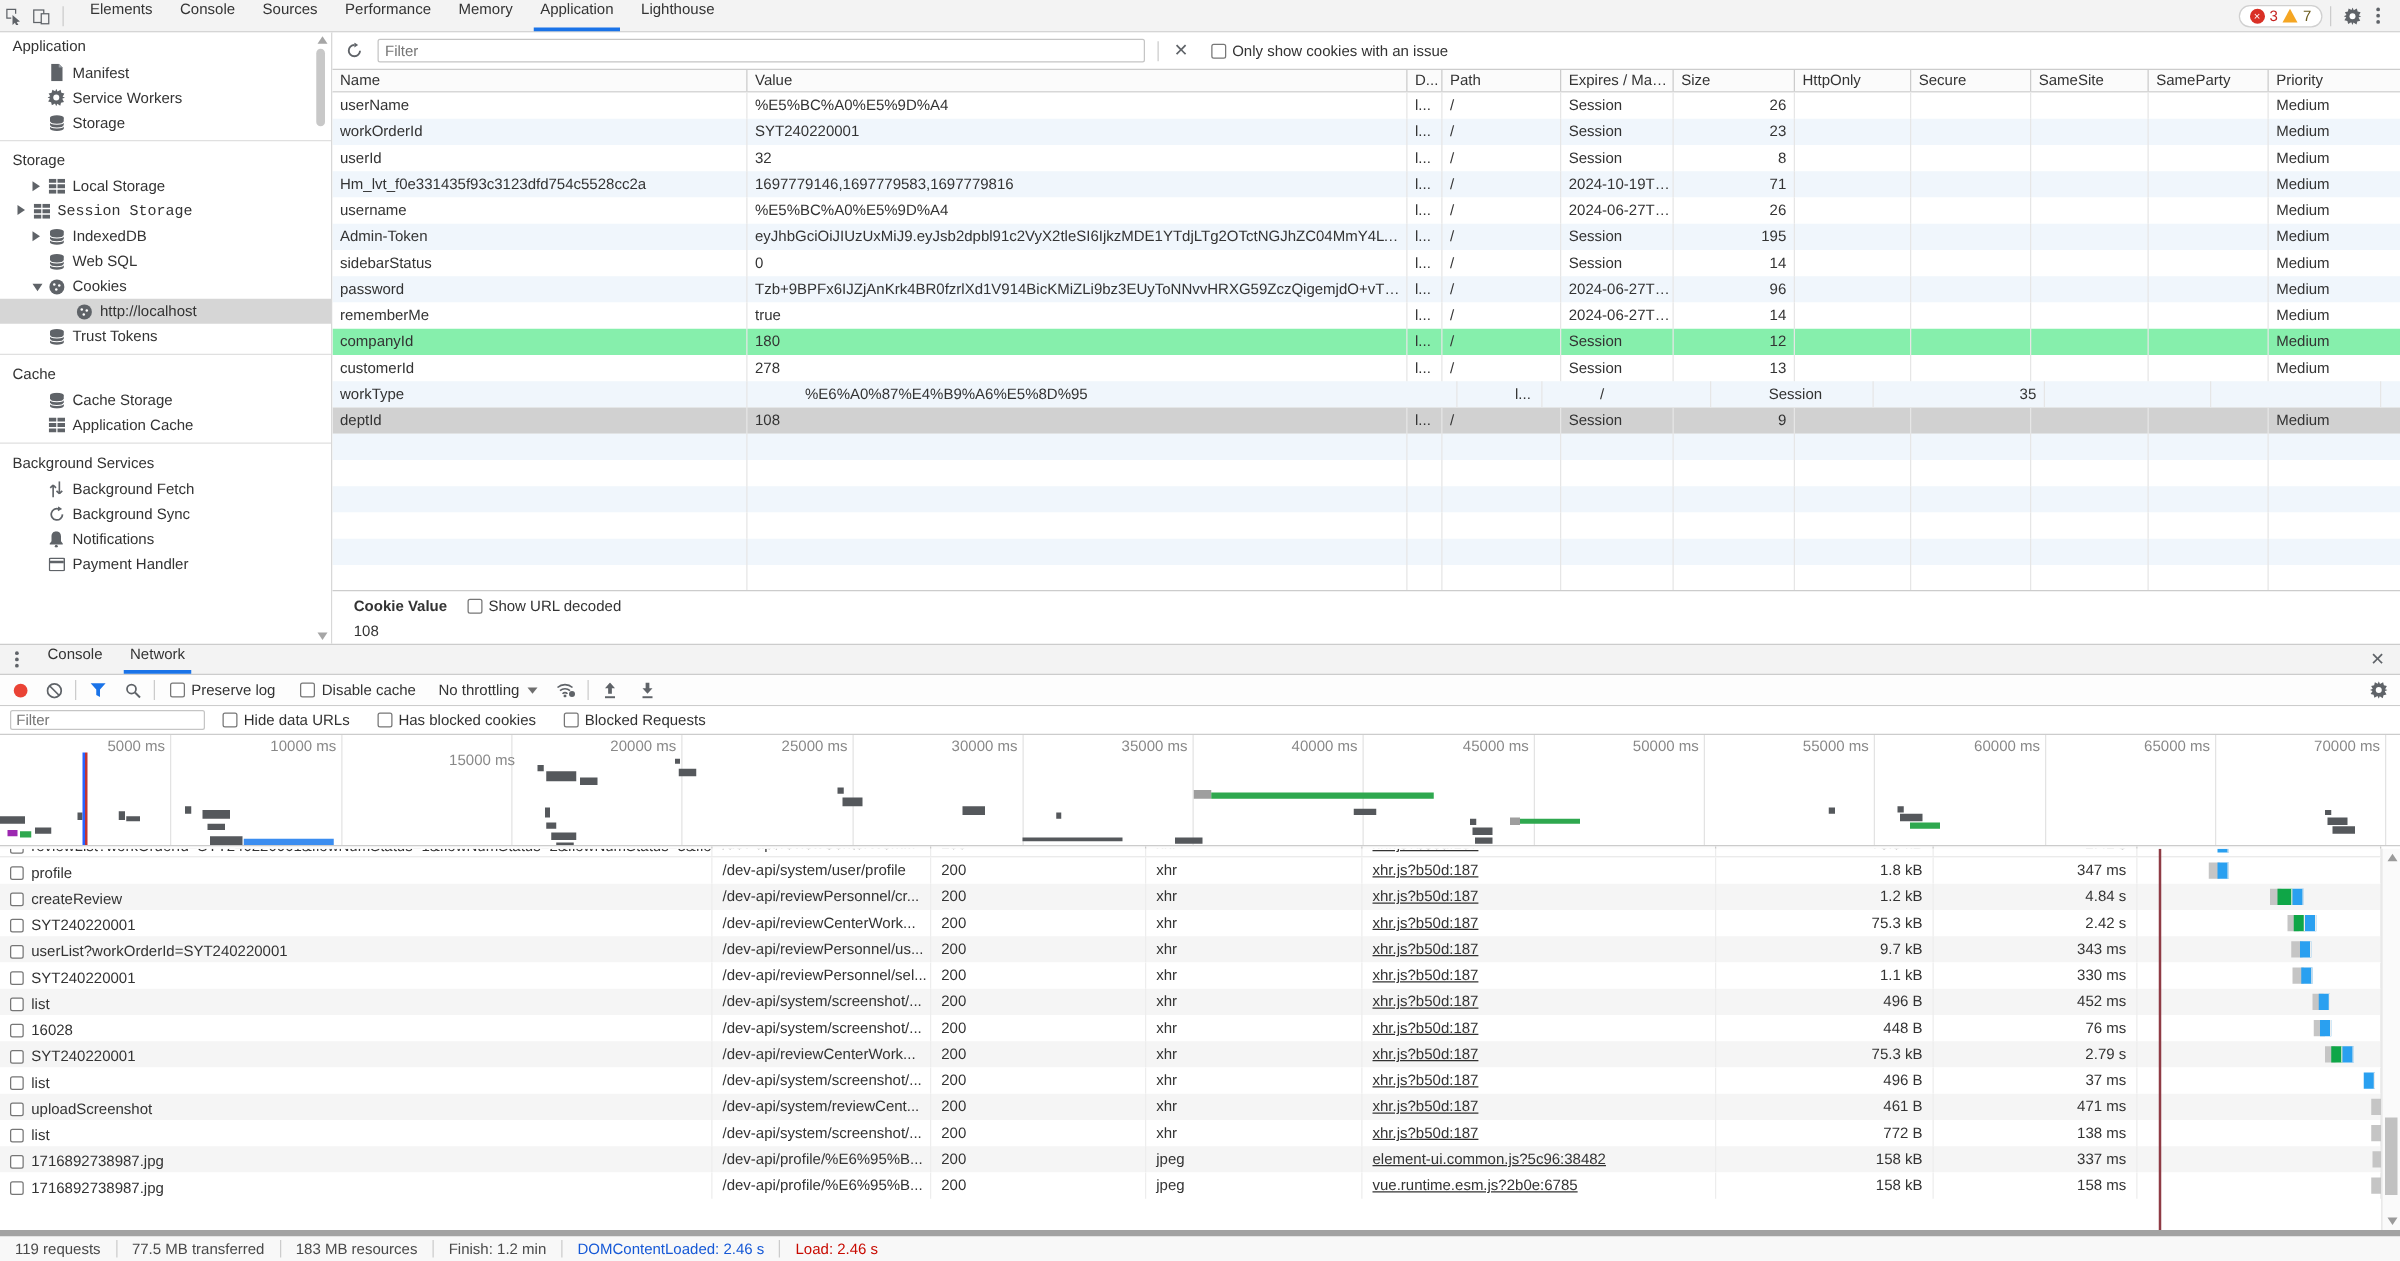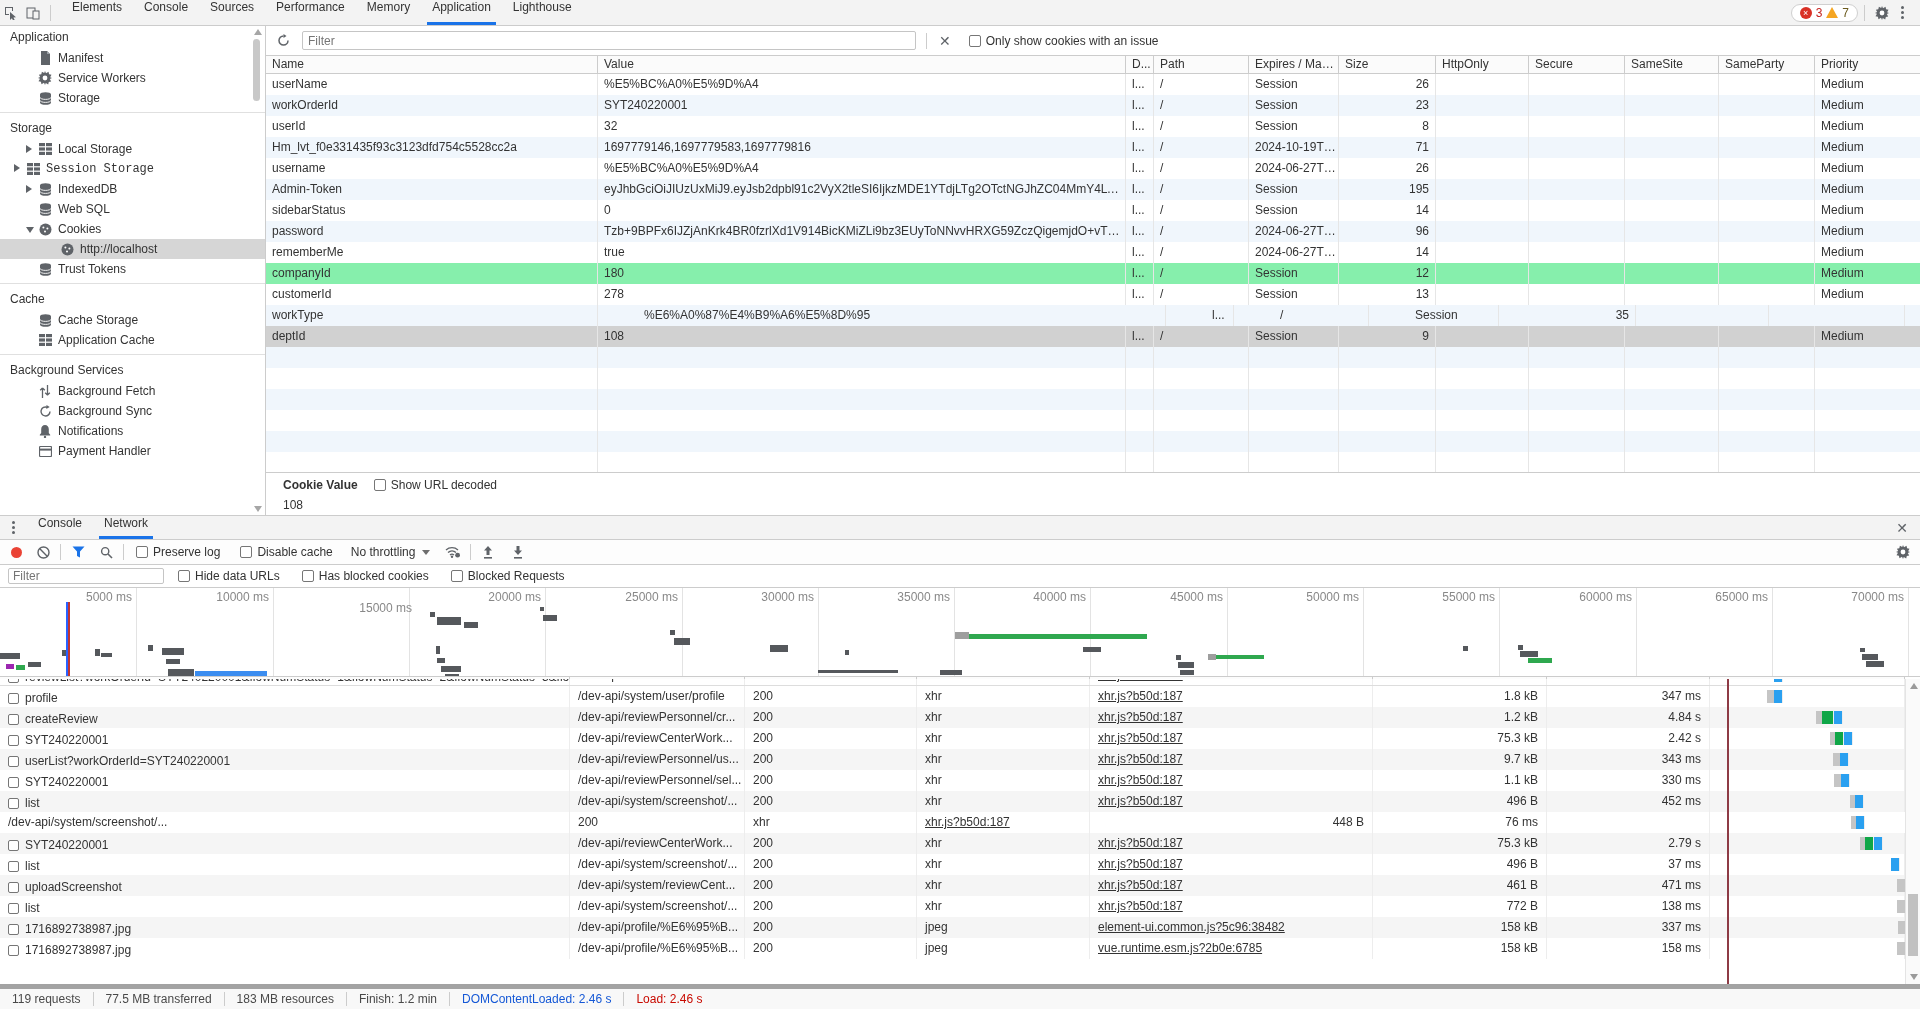--- a/index.html
+++ b/index.html
@@ -934,20 +934,24 @@
           <div>200</div>
           <div>xhr</div>
           <div><span class="link">xhr.js?b50d:187</span></div>
           <div class="num">496 B</div>
           <div class="num">452 ms</div>
           <div></div>
           <div class="wfseg" style="left: 1850px; width: 2px; background: rgb(197, 197, 197);"></div>
           <div class="wfseg" style="left: 1855px; width: 3px; background: rgb(42, 160, 240);"></div>
         </div>
         <div class="ngrid nrow" style="background: rgb(255, 255, 255);">
+          <div class="namecell">
+            <span class="cb"></span>
+            <span>16028</span>
+          </div>
           <div>/dev-api/system/screenshot/...</div>
           <div>200</div>
           <div>xhr</div>
           <div><span class="link">xhr.js?b50d:187</span></div>
           <div class="num">448 B</div>
           <div class="num">76 ms</div>
           <div></div>
           <div class="wfseg" style="left: 1851px; width: 2px; background: rgb(197, 197, 197);"></div>
           <div class="wfseg" style="left: 1856px; width: 3px; background: rgb(42, 160, 240);"></div>
         </div>

